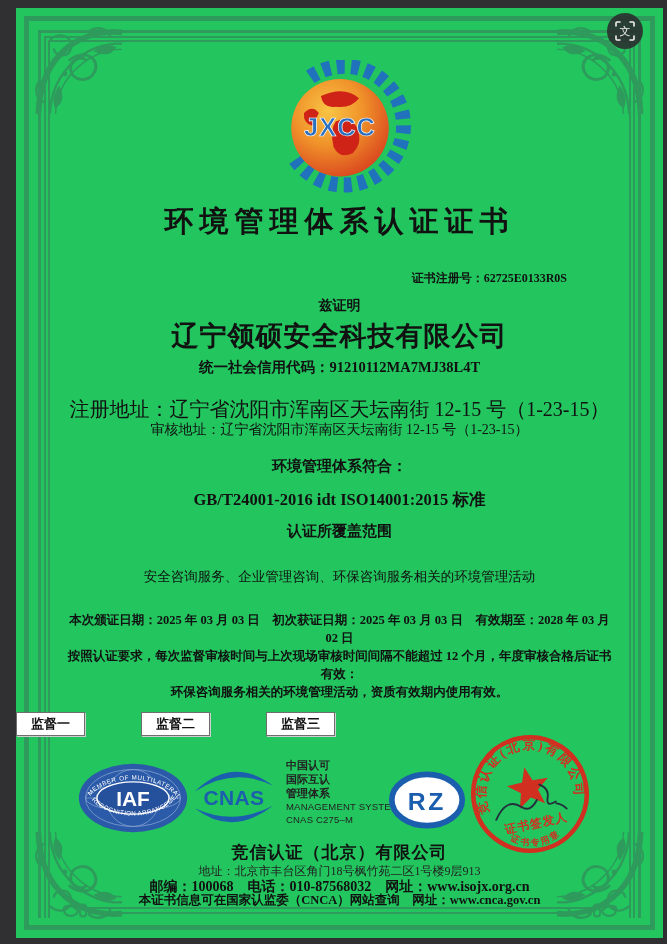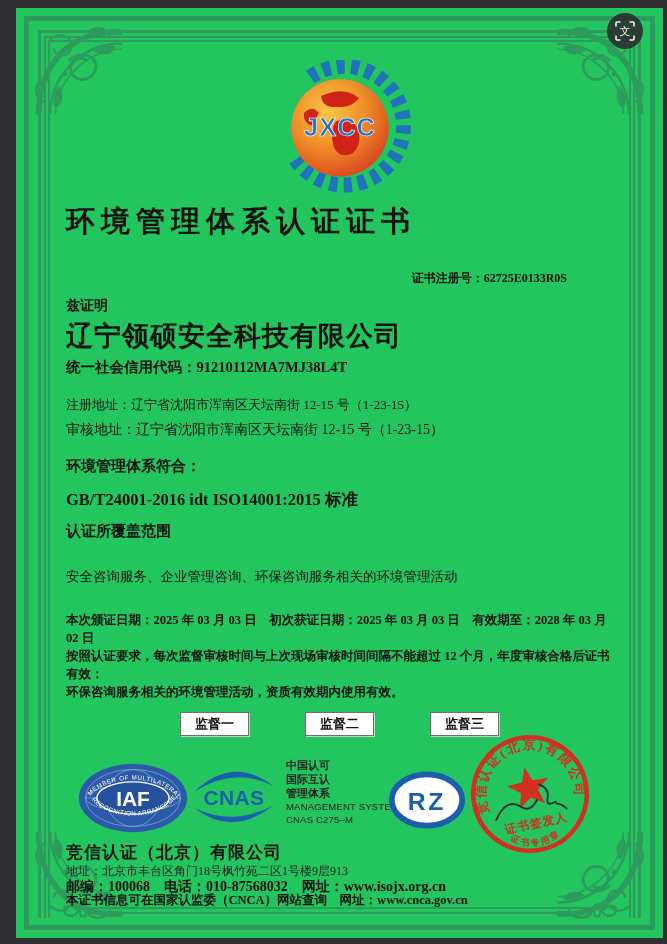--- a/index.html
+++ b/index.html
@@ -22,35 +22,35 @@
   .bl1{left:22px;top:22px;right:22px;bottom:20px;border-width:3px 3px 0 3px;}
   .bl2{left:28px;top:28px;right:28px;bottom:20px;border-width:2px 2px 0 2px;}
   .bl3{left:32px;top:32px;right:32px;bottom:20px;border-width:2px 2px 0 2px;}
   .corner{position:absolute;width:95px;height:95px;pointer-events:none;}
   .corner.tl{left:11px;top:11px;}
   .corner.tr{right:11px;top:11px;transform:scaleX(-1);}
   .corner.bl{left:11px;bottom:11px;transform:scaleY(-1);}
   .corner.br{right:11px;bottom:11px;transform:scale(-1,-1);}
   .rod{position:absolute;left:44px;right:44px;top:894px;height:18px;}
   
-  .cblock{position:absolute;left:50px;right:50px;text-align:left;}
+  .cblock{position:absolute;left:50px;right:50px;text-align:center;}
   .title{top:194px;font-size:29px;font-weight:bold;letter-spacing:6px;}
   .certno{top:262px;text-align:right;padding-right:46px;font-size:12px;font-weight:bold;}
   .intro{top:289px;font-size:14px;font-weight:bold;}
   .company{top:310px;font-size:27px;font-weight:bold;letter-spacing:1px;}
   .creditcode{top:350px;font-size:14.5px;font-weight:bold;}
-  .addr1{top:388px;font-size:13px;}
+  .addr1{top:388px;font-size:20px;}
   .addr2{top:413px;font-size:14px;}
   .conform{top:449px;font-size:15px;font-weight:bold;}
   .standard{top:481px;font-size:16.5px;font-weight:bold;}
   .scopetitle{top:514px;font-size:15px;font-weight:bold;}
   .scope{top:560px;font-size:13.5px;}
   .validity{top:603px;font-size:12.5px;font-weight:bold;line-height:18px;}
   
-  .supervision{position:absolute;left:0;right:0;top:704px;display:flex;justify-content:center;gap:56px;}
+  .supervision{position:absolute;left:0;right:0;top:704px;display:flex;justify-content:flex-start;gap:56px;}
   .sup-box{
     border:1px solid #6e6e6e;box-shadow:1px 1px 0 #cfcfcf;
     padding:2px 14px;font-size:13px;font-weight:bold;background:#fff;
   }
   
   .logo-jxcc{position:absolute;left:0;right:0;top:52px;margin:auto;width:210px;height:142px;}
   .iaf{position:absolute;left:60px;top:752px;width:114px;height:76px;}
   .cnas{position:absolute;left:176px;top:756px;width:84px;height:66px;}
   .cnas-block{position:absolute;left:270px;top:750px;width:130px;font-family:"Liberation Sans","DejaVu Sans",sans-serif;}
   .cnas-block .zh{font-size:11px;font-weight:bold;line-height:14px;color:#222;}

